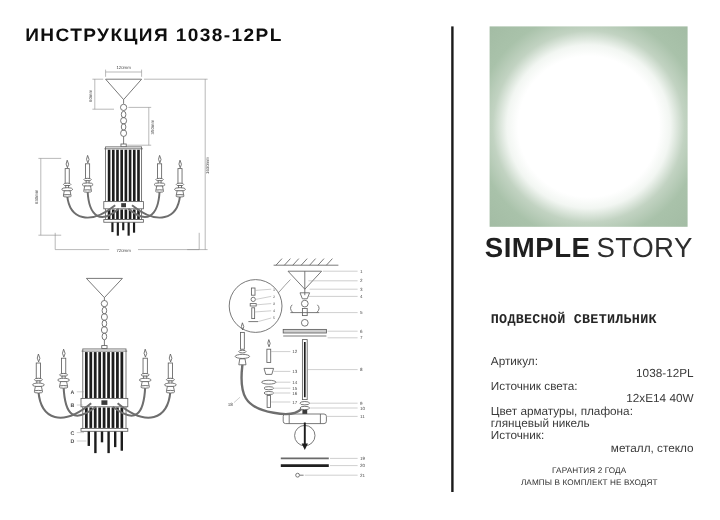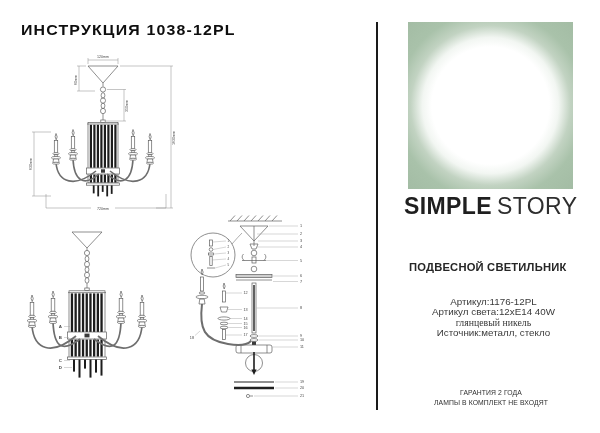--- a/index.html
+++ b/index.html
@@ -18,27 +18,27 @@
     background:radial-gradient(circle at 50% 50%, #ffffff 0%, #ffffff 50%, #f2f6f2 58%, #c2d3c2 68%, #a9c2aa 80%, #a3bca4 100%);
   }
   .brand{
     position:absolute;left:404px;top:193px;width:173px;text-align:center;
     font-size:23px;color:#1f1f1f;white-space:nowrap;letter-spacing:0.4px;
   }
   .brand .b{font-weight:700;}
   .brand .l{font-weight:400;color:#2e2e2e;margin-left:5px;}
   .product-type{
     position:absolute;left:409px;top:261px;font-size:11.2px;font-weight:700;
-    letter-spacing:0.2px;color:#262626;white-space:nowrap;
+    letter-spacing:0.2px;color:#262626;white-space:nowrap;font-family:Liberation Mono, monospace;
   }
   .specs{position:absolute;left:409px;top:297px;width:169px;font-size:9.8px;color:#3a3a3a;}
-  .spec-row{display:flex;justify-content:center;line-height:10.4px;white-space:nowrap;}
+  .spec-row{display:flex;justify-content:space-between;line-height:10.4px;white-space:nowrap;flex-direction:column;}
   .spec-label{text-align:left;}
   .spec-value{text-align:right;}
-  .spec-value-line{text-align:center;line-height:10.4px;white-space:nowrap;font-family:Liberation Serif, serif;}
+  .spec-value-line{text-align:left;line-height:10.4px;white-space:nowrap;}
   .footer{
     position:absolute;left:399px;top:388px;width:184px;text-align:center;
     font-size:6.8px;line-height:10px;color:#2e2e2e;letter-spacing:0.1px;
   }
   svg.drawing{position:absolute;}
   svg.drawing text{font-family:"Liberation Sans",sans-serif;fill:#4a4a4a;}
   .dim-text{font-size:3.6px;}
   .callout-text{font-size:3.8px;fill:#4f4f4f;}
   .detail-text{font-size:3px;fill:#4f4f4f;}
   .part-letter{font-size:4.4px;fill:#303030;font-weight:bold;}
@@ -408,25 +408,28 @@
 
 <div class="brand">
   <span class="b">SIMPLE</span><span class="l">STORY</span>
 </div>
 
 <div class="product-type">ПОДВЕСНОЙ СВЕТИЛЬНИК</div>
 
 <div class="specs">
   <div class="spec-row">
     <span class="spec-label">Артикул:</span>
-    <span class="spec-value">1176-12PL</span>
+    <span class="spec-value">1038-12PL</span>
   </div>
   <div class="spec-row">
-    <span class="spec-label">Артикул света:</span>
+    <span class="spec-label">Источник света:</span>
     <span class="spec-value">12xE14 40W</span>
+  </div>
+  <div class="spec-row">
+    <span class="spec-label">Цвет арматуры, плафона:</span>
   </div>
   <div class="spec-value-line">глянцевый никель</div>
   <div class="spec-row">
     <span class="spec-label">Источник:</span>
     <span class="spec-value">металл, стекло</span>
   </div>
 </div>
 
 <div class="footer">
   <div>ГАРАНТИЯ 2 ГОДА</div>

